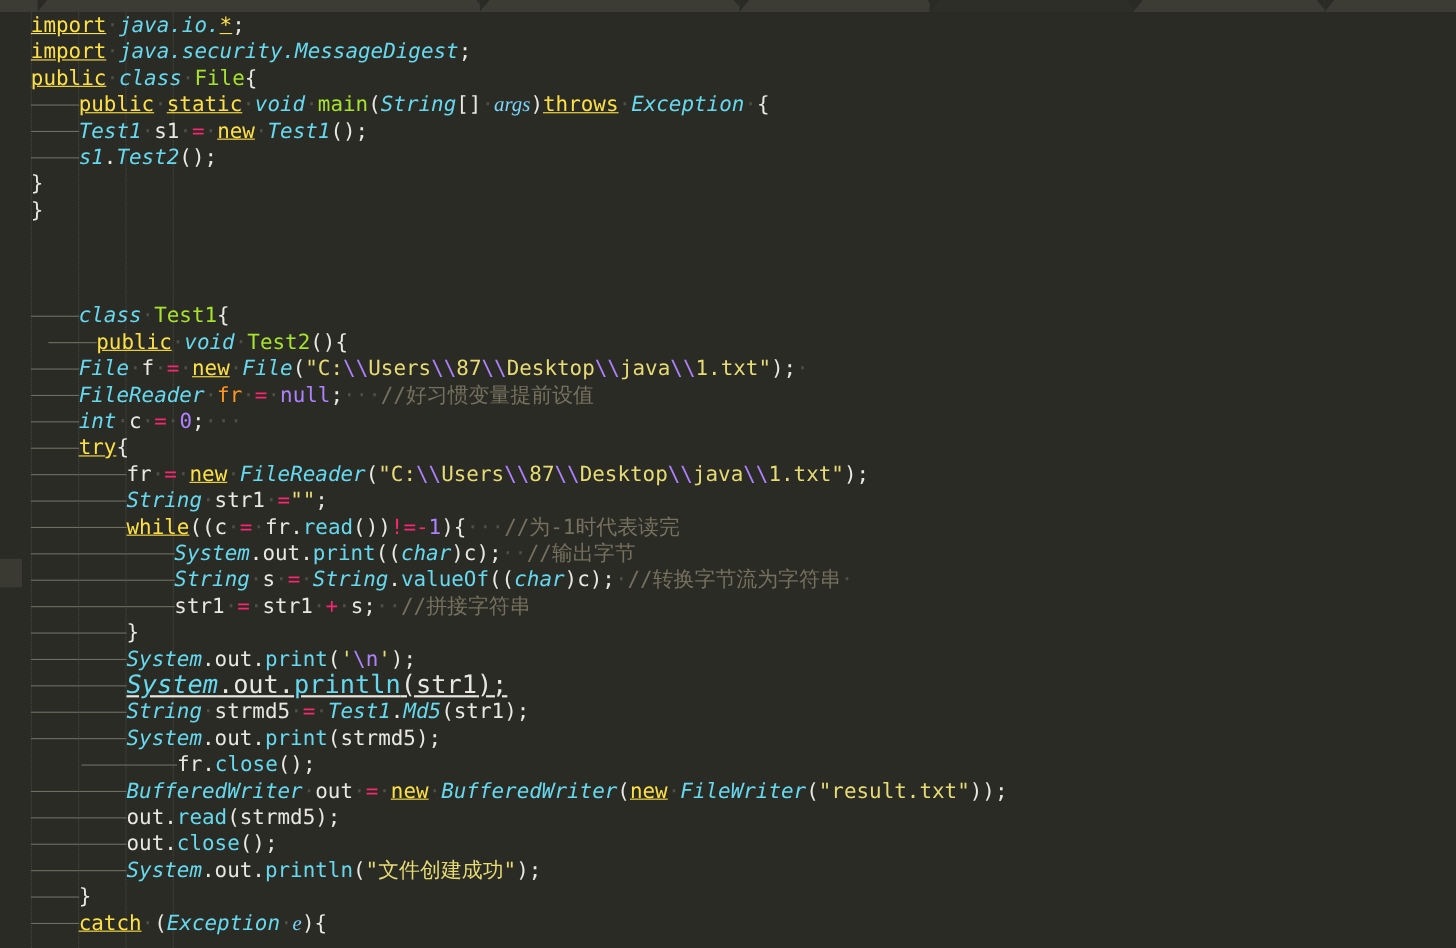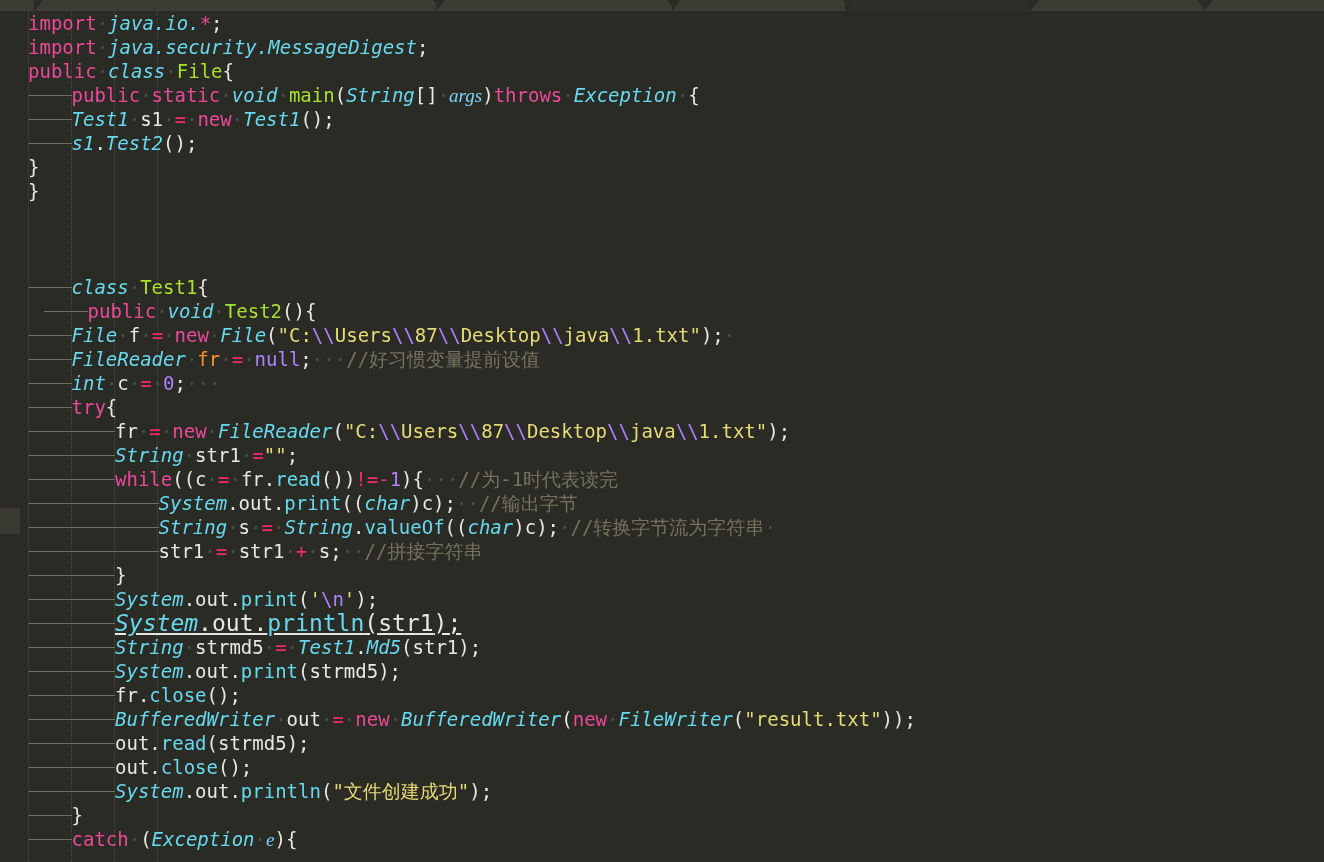--- a/index.html
+++ b/index.html
@@ -98,21 +98,21 @@
   }
   .tabmark::after {
     content: "";
     position: absolute;
     left: 0; right: 0;
     top: 12px;
     border-top: 1px solid #6e6e62;
   }
 
   
-  .kw   { color: #ec4899; }            
+  .kw   { color: #fde047; text-decoration: underline; }            
   .ty   { color: #66d9ef; font-style: italic; }  
   .fn   { color: #a6e22e; }            
   .str  { color: #e6db74; }            
   .esc  { color: #ae81ff; }            
   .num  { color: #ae81ff; }
   .cm   { color: #75715e; }            
   .dot  { color: #4f4f46; }            
   .pl   { color: #e8e8e0; }            
   .par  { color: #e8e8e0; }
   .prm  { color: #7dd3fc; font-style: italic; font-family: Liberation Serif, serif; }  
@@ -218,21 +218,21 @@
     <div class="line" style="height: 24px; line-height: 24px; font-size: 19px;"><span class="pl" style="padding-left:28px"></span><span class="tabmark"></span><span class="tabmark"></span><span class="par">}</span></div>
 
     <div class="line" style="height: 24px; line-height: 24px; font-size: 19px;"><span class="pl" style="padding-left:28px"></span><span class="tabmark"></span><span class="tabmark"></span><span class="ty">System</span><span class="pl">.out.</span><span class="mth">print</span><span class="par">(</span><span class="str">'</span><span class="esc">\n</span><span class="str">'</span><span class="par">);</span></div>
 
     <div class="line" style="height: 24px; line-height: 24px; font-size: 23px; text-decoration: underline;"><span class="pl" style="padding-left:28px"></span><span class="tabmark"></span><span class="tabmark"></span><span class="ty">System</span><span class="pl">.out.</span><span class="mth">println</span><span class="par">(</span><span class="pl">str1</span><span class="par">);</span></div>
 
     <div class="line" style="height: 24px; line-height: 24px; font-size: 19px;"><span class="pl" style="padding-left:28px"></span><span class="tabmark"></span><span class="tabmark"></span><span class="ty">String</span><span class="dot">·</span><span class="pl">strmd5</span><span class="dot">·</span><span class="op">=</span><span class="dot">·</span><span class="ty">Test1</span><span class="pl">.</span><span class="ty">Md5</span><span class="par">(</span><span class="pl">str1</span><span class="par">);</span></div>
 
     <div class="line" style="height: 24px; line-height: 24px; font-size: 19px;"><span class="pl" style="padding-left:28px"></span><span class="tabmark"></span><span class="tabmark"></span><span class="ty">System</span><span class="pl">.out.</span><span class="mth">print</span><span class="par">(</span><span class="pl">strmd5</span><span class="par">);</span></div>
 
-    <div class="line" style="height: 24px; line-height: 24px; font-size: 19px;"><span class="pl" style="padding-left:28px"></span><span class="tabmark"></span><span class="tabmark"></span><span class="pl">fr.</span><span class="mth">close</span><span class="par">();</span></div>
+    <div class="line" style="height: 24px; line-height: 24px; font-size: 19px; margin-left: 46px;"><span class="pl" style="padding-left:28px"></span><span class="tabmark"></span><span class="tabmark"></span><span class="pl">fr.</span><span class="mth">close</span><span class="par">();</span></div>
 
     <div class="line" style="height: 24px; line-height: 24px; font-size: 19px;"><span class="pl" style="padding-left:28px"></span><span class="tabmark"></span><span class="tabmark"></span><span class="ty">BufferedWriter</span><span class="dot">·</span><span class="pl">out</span><span class="dot">·</span><span class="op">=</span><span class="dot">·</span><span class="kw">new</span><span class="dot">·</span><span class="ty">BufferedWriter</span><span class="par">(</span><span class="kw">new</span><span class="dot">·</span><span class="ty">FileWriter</span><span class="par">(</span><span class="str">"result.txt"</span><span class="par">));</span></div>
 
     <div class="line" style="height: 24px; line-height: 24px; font-size: 19px;"><span class="pl" style="padding-left:28px"></span><span class="tabmark"></span><span class="tabmark"></span><span class="pl">out.</span><span class="mth">read</span><span class="par">(</span><span class="pl">strmd5</span><span class="par">);</span></div>
 
     <div class="line" style="height: 24px; line-height: 24px; font-size: 19px;"><span class="pl" style="padding-left:28px"></span><span class="tabmark"></span><span class="tabmark"></span><span class="pl">out.</span><span class="mth">close</span><span class="par">();</span></div>
 
     <div class="line" style="height: 24px; line-height: 24px; font-size: 19px;"><span class="pl" style="padding-left:28px"></span><span class="tabmark"></span><span class="tabmark"></span><span class="ty">System</span><span class="pl">.out.</span><span class="mth">println</span><span class="par">(</span><span class="str">"文件创建成功"</span><span class="par">);</span></div>
 
     <div class="line" style="height: 24px; line-height: 24px; font-size: 19px;"><span class="pl" style="padding-left:28px"></span><span class="tabmark"></span><span class="par">}</span></div>

